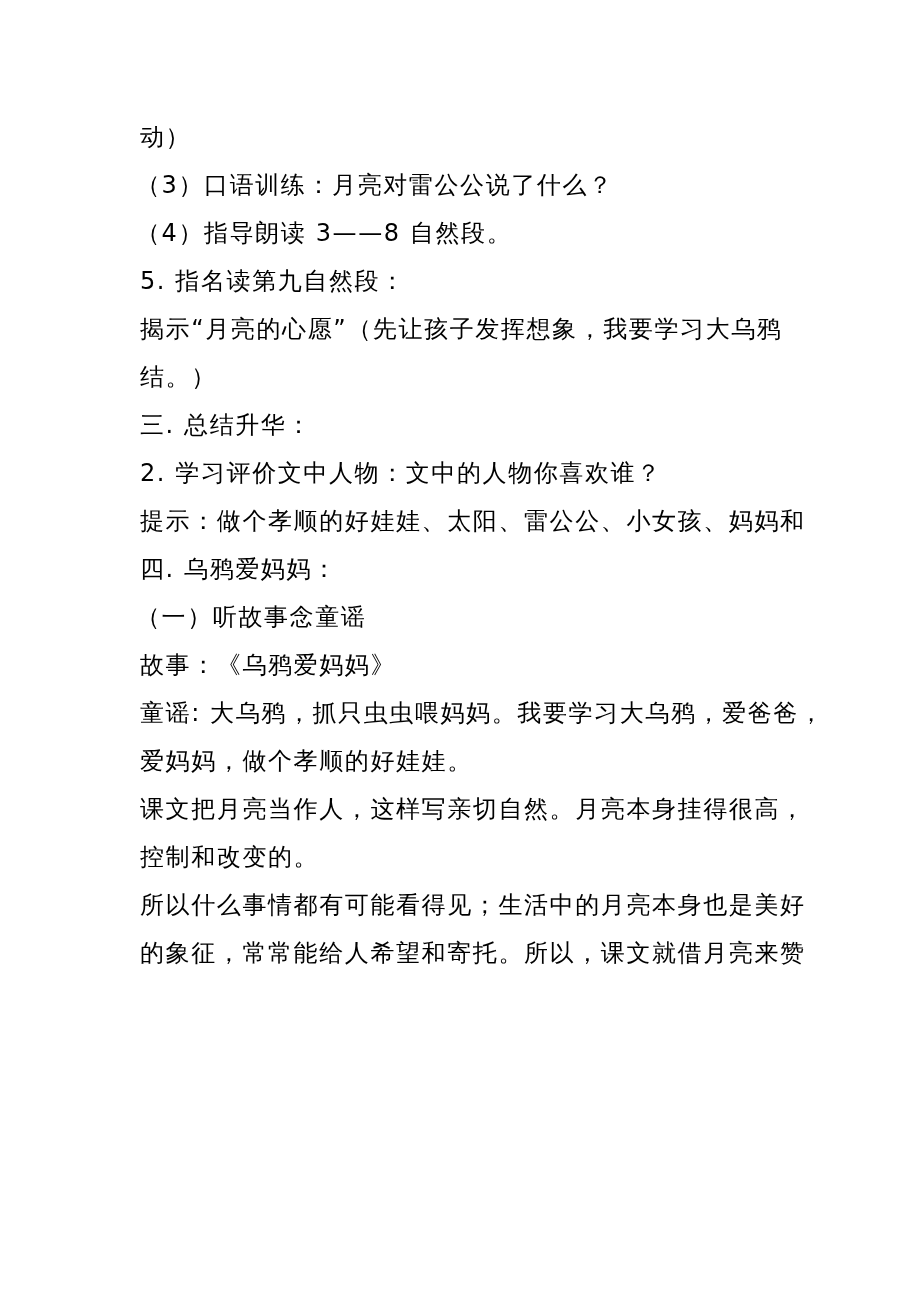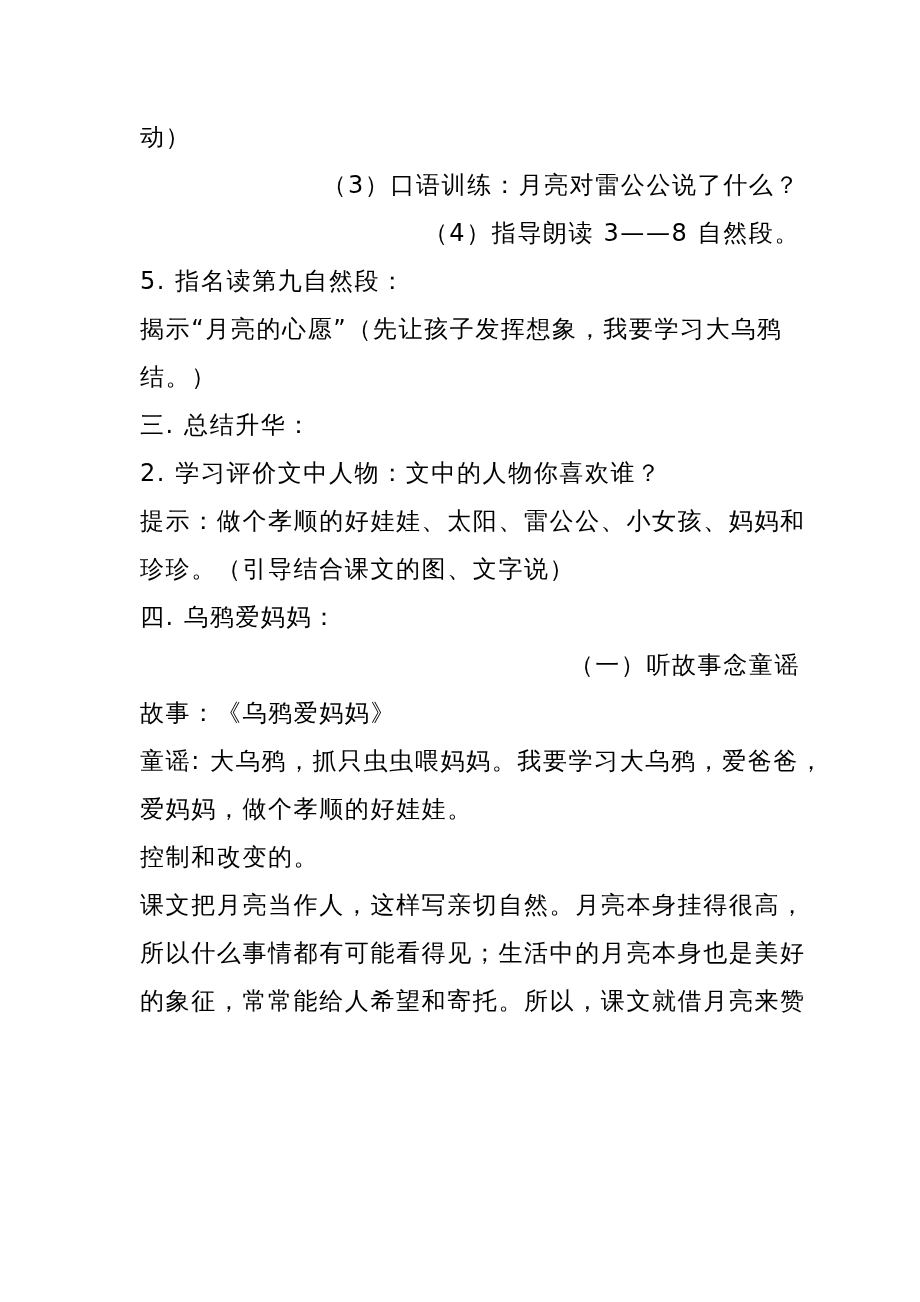--- a/index.html
+++ b/index.html
@@ -21,38 +21,37 @@
       top: 113px;
       width: 660px;
     }
     .line {
       font-size: 24px;
       letter-spacing: 1.6px;
       height: 48px;
       line-height: 48px;
       white-space: nowrap;
     }
-    .indent-half { margin-left: -4px; text-align: right; }
+    .indent-half { margin-left: -4px; }
   </style>
 </head>
 <body>
 
 <div class="page">
   <div class="line">动）</div>
   <div class="line indent-half">（3）口语训练：月亮对雷公公说了什么？</div>
   <div class="line indent-half">（4）指导朗读 3——8 自然段。</div>
   <div class="line">5. 指名读第九自然段：</div>
   <div class="line">揭示“月亮的心愿”（先让孩子发挥想象，我要学习大乌鸦</div>
   <div class="line">结。）</div>
   <div class="line">三. 总结升华：</div>
   <div class="line">2. 学习评价文中人物：文中的人物你喜欢谁？</div>
   <div class="line">提示：做个孝顺的好娃娃、太阳、雷公公、小女孩、妈妈和</div>
-  <div class="line">珍珍。（引导结合课文的图、文字说）</div>
   <div class="line">四. 乌鸦爱妈妈：</div>
   <div class="line indent-half">（一）听故事念童谣</div>
   <div class="line">故事：《乌鸦爱妈妈》</div>
   <div class="line">童谣: 大乌鸦，抓只虫虫喂妈妈。我要学习大乌鸦，爱爸爸，</div>
   <div class="line">爱妈妈，做个孝顺的好娃娃。</div>
+  <div class="line">课文把月亮当作人，这样写亲切自然。月亮本身挂得很高，</div>
   <div class="line">控制和改变的。</div>
-  <div class="line">课文把月亮当作人，这样写亲切自然。月亮本身挂得很高，</div>
   <div class="line">所以什么事情都有可能看得见；生活中的月亮本身也是美好</div>
   <div class="line">的象征，常常能给人希望和寄托。所以，课文就借月亮来赞</div>
 </div>
 
 </body></html>

